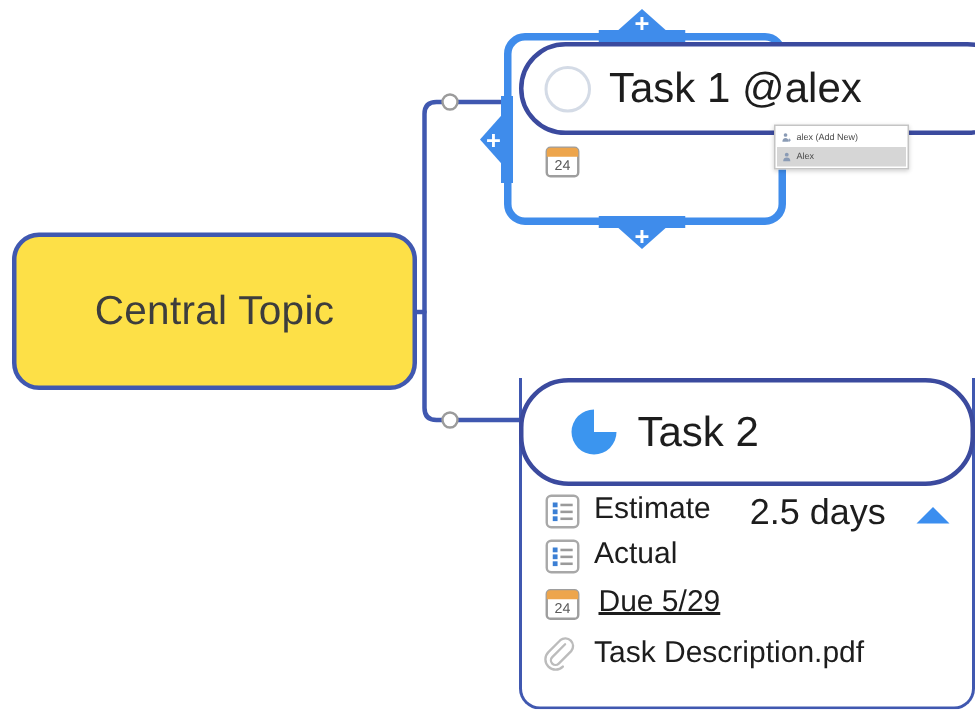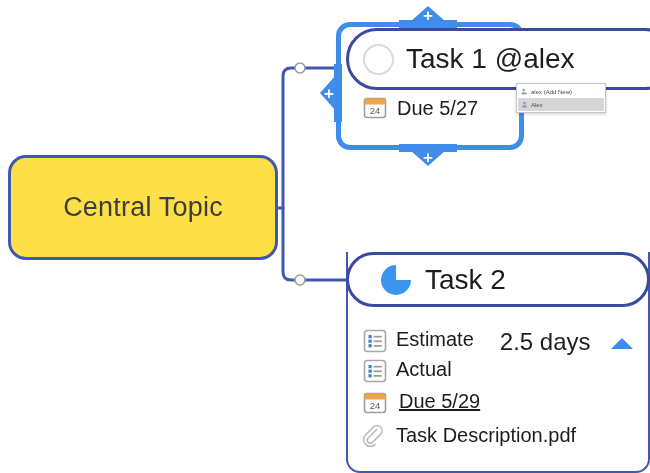--- a/index.html
+++ b/index.html
@@ -183,21 +183,21 @@
     border: 2px solid #4058b0;
     border-top: none;
     border-radius: 0 0 14px 14px;
     background: #ffffff;
   }
   #task2-title-pill {
     position: absolute;
     left: 0px;
     top: 0px;
     width: 304px;
-    height: 55px;
+    height: 72px;
     box-sizing: border-box;
     border: 3px solid #3b4a9e;
     border-radius: 33px;
     background: #ffffff;
     display: flex;
     align-items: center;
     padding-left: 32px;
     z-index: 3;
   }
   #task2-title-pill .title-text {
@@ -282,21 +282,20 @@
       <div class="progress-circle-empty"></div>
       <div class="title-text">Task 1 @alex</div>
     </div>
 
     <div id="task1-due-row">
       <svg class="icon-cal" width="26" height="26" viewBox="0 0 26 26" xmlns="http://www.w3.org/2000/svg">
         <rect x="2.5" y="3.5" width="21" height="19" rx="2.5" fill="#ffffff" stroke="#9e9e9e" stroke-width="1.6"></rect>
         <path d="M2.5 6 a2.5 2.5 0 0 1 2.5-2.5 h16 A2.5 2.5 0 0 1 23.5 6 v3.5 h-21 Z" fill="#eda54c"></path>
         <text x="13" y="18.5" text-anchor="middle" font-family="Liberation Sans, sans-serif" font-size="9.5" fill="#5a5a5a">24</text>
       </svg>
-      <span class="attr-text">Due 5/27</span>
     </div>
 
     <div class="plus-handle" id="handle-top">
       <svg width="58" height="22" viewBox="0 0 58 22" xmlns="http://www.w3.org/2000/svg">
         <path d="M29 0 L47 16 H11 Z" fill="#3f8ceb"></path>
         <rect x="0" y="14" width="58" height="8" fill="#3f8ceb"></rect>
       </svg>
       <span>+</span>
     </div>
 

